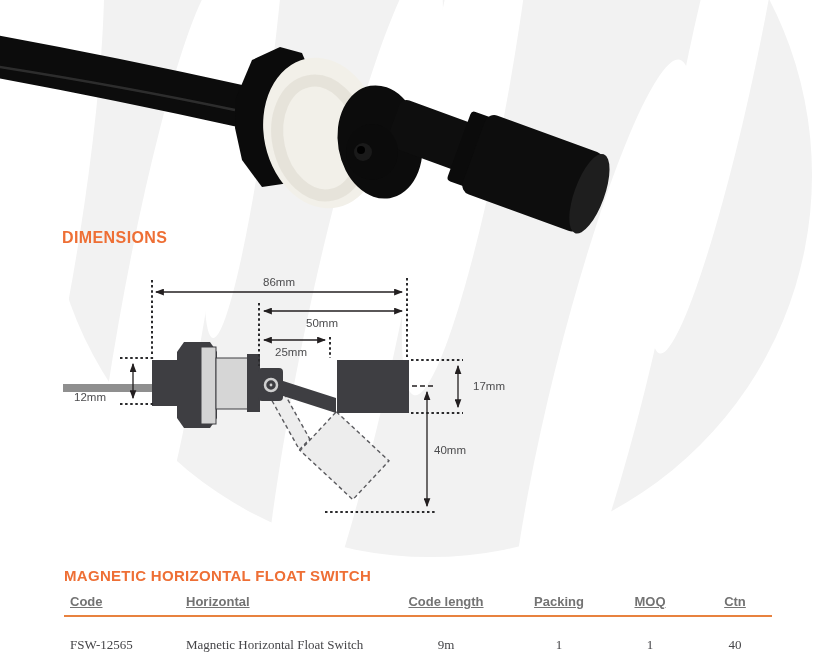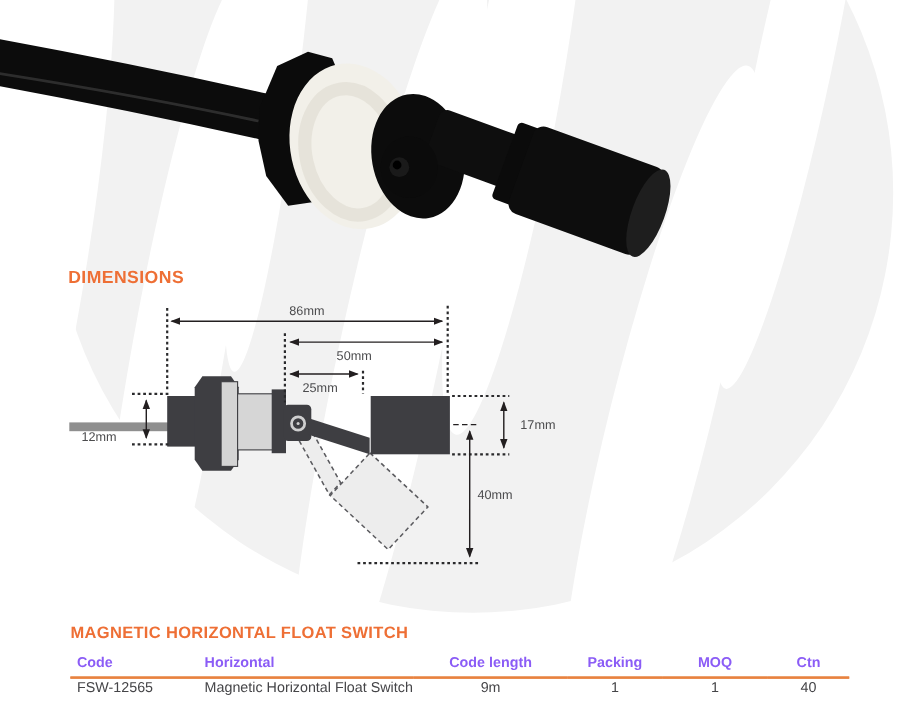--- a/index.html
+++ b/index.html
@@ -3,37 +3,37 @@
 <meta charset="utf-8">
 <style>
   html,body{margin:0;padding:0;background:#fff;}
   .page{
     position:relative;width:832px;height:657px;overflow:hidden;background:#ffffff;
     font-family:"Liberation Sans",sans-serif;
   }
   svg{display:block;}
   .layer{position:absolute;left:0;top:0;}
   .dim-heading{
-    position:absolute;left:62px;top:244px;margin:0;
+    position:absolute;left:62px;top:229px;margin:0;
     font-size:16px;font-weight:bold;letter-spacing:.4px;color:#ee6f35;
   }
   .product-heading{
     position:absolute;left:64px;top:567px;margin:0;
     font-size:15px;font-weight:bold;letter-spacing:.3px;color:#ee6f35;
   }
   table.spec{
     position:absolute;left:64px;top:591px;width:708px;
     border-collapse:collapse;table-layout:fixed;
   }
   table.spec th{
-    font-size:13px;font-weight:bold;color:#8b5cf6;text-align:left;
-    padding:3px 0 6px 6px;border-bottom:2px solid #e8823f;
+    font-size:13px;font-weight:bold;color:#737373;text-align:left;
+    padding:3px 0 6px 6px;border-bottom:2px solid #e8823f;text-decoration:underline;
   }
   table.spec td{
-    font-size:13px;color:#454548;padding:0 0 2px 6px;
+    font-size:13px;color:#454548;padding:20px 0 2px 6px;font-family:Liberation Serif, serif;
   }
   table.spec th.c, table.spec td.c{text-align:center;padding-left:0;}
   .dim-label{font-size:11.5px;fill:#4c4c4e;}
 </style>
 </head>
 <body>
 
 <div class="page">
 
   <svg class="layer" width="832" height="657" viewBox="0 0 832 657" aria-hidden="true">

